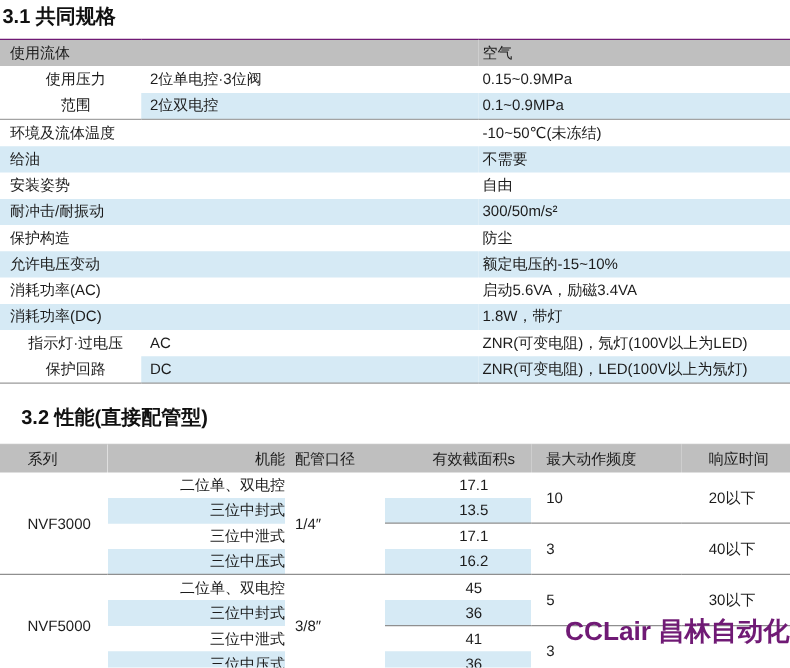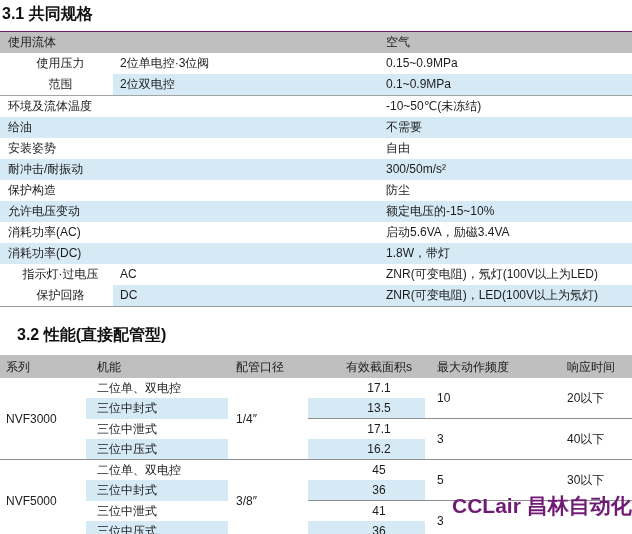--- a/index.html
+++ b/index.html
@@ -25,22 +25,22 @@
   .blue{background:#d6eaf5;}
   #t1 .grpline{border-bottom:1px solid #a3a3a3;}
   #t1 .twoline{vertical-align:top;}
   #t1 .twoline span{display:block;line-height:21px;height:21px;text-align:center;}
 
   
   #t2{margin-top:8px;border-top:1px solid #c4c4c4;border-bottom:1px solid #8f8f8f;}
   #t2 td{padding:0;font-size:12px;overflow:hidden;white-space:nowrap;vertical-align:middle;}
   #t2 thead td{height:22px;line-height:22px;background:#bfbfbf;}
   #t2 tbody td{height:20px;line-height:20px;}
-  #t2 .c1{padding-left:6px;}
-  #t2 .c2{padding-left:11px;}
+  #t2 .c1{padding-left:22px;}
+  #t2 .c2{padding-left:11px;text-align:right;}
   #t2 .c3{padding-left:8px;}
   #t2 .c4{padding-left:25px;text-align:center;}
   #t2 .c5{padding-left:12px;}
   #t2 .c6{padding-left:22px;}
   #t2 tbody.grp2{border-top:1px solid #8f8f8f;}
   #t2 .subline{border-top:1px solid #8f8f8f;}
 
   .watermark{
     position:absolute;left:452px;top:493px;width:180px;height:26px;
     font-size:21px;font-weight:600;color:#701a75;line-height:26px;

